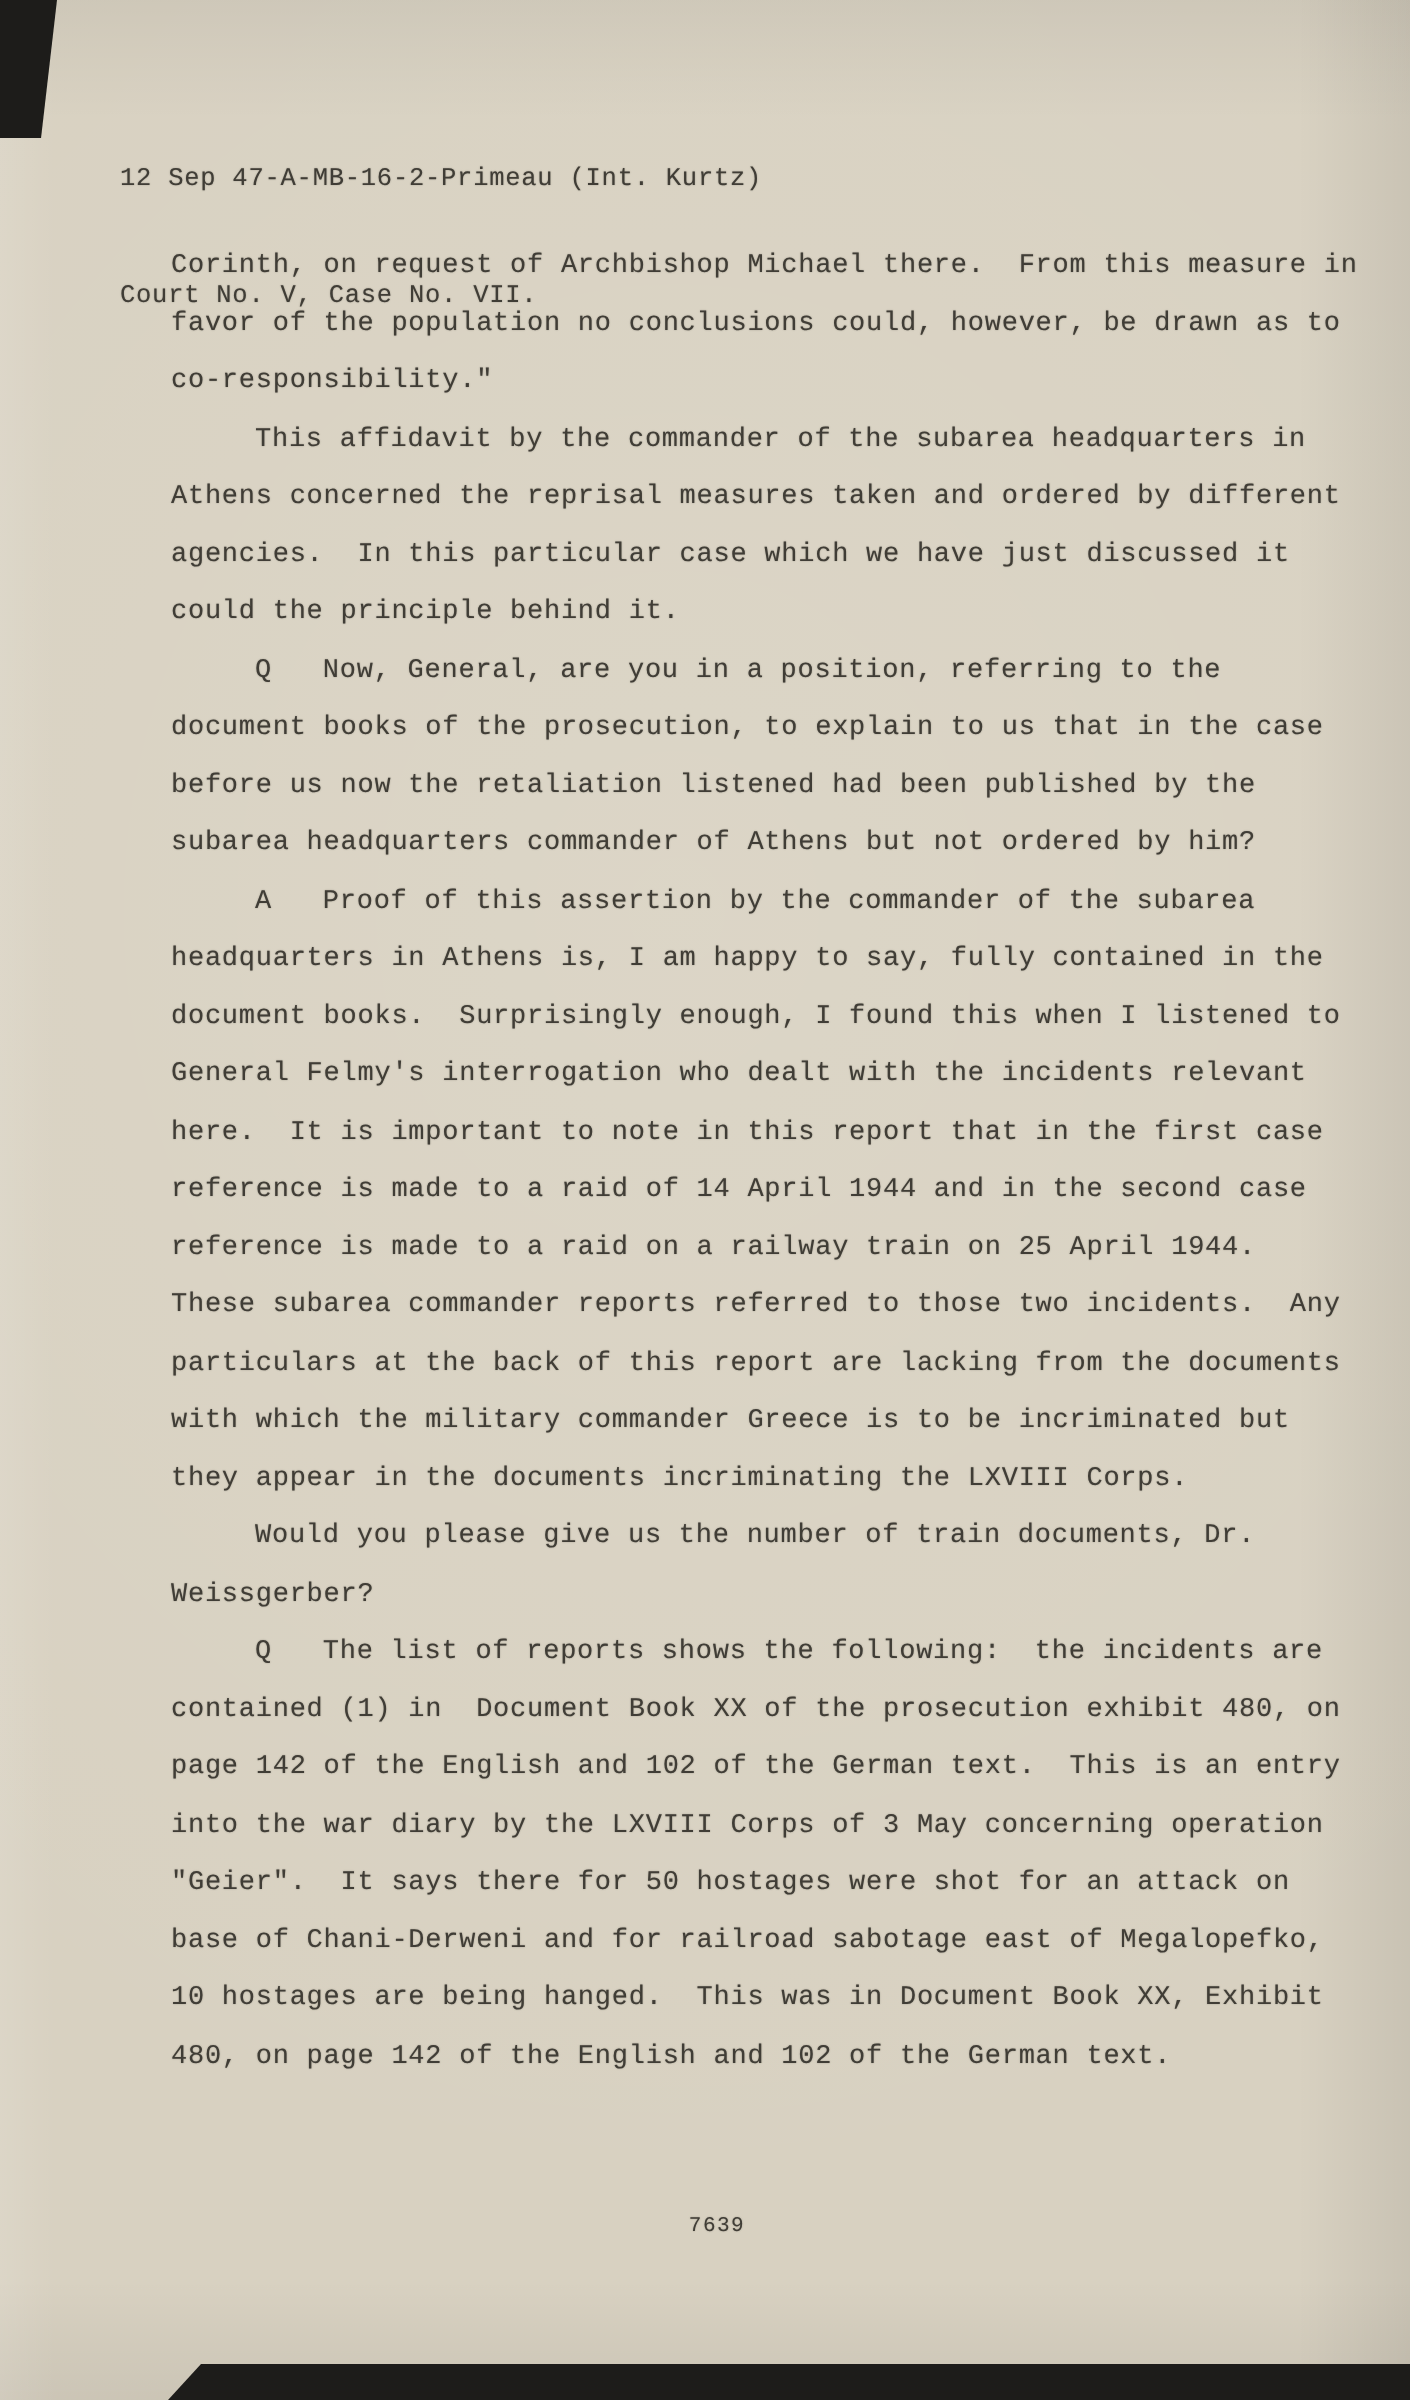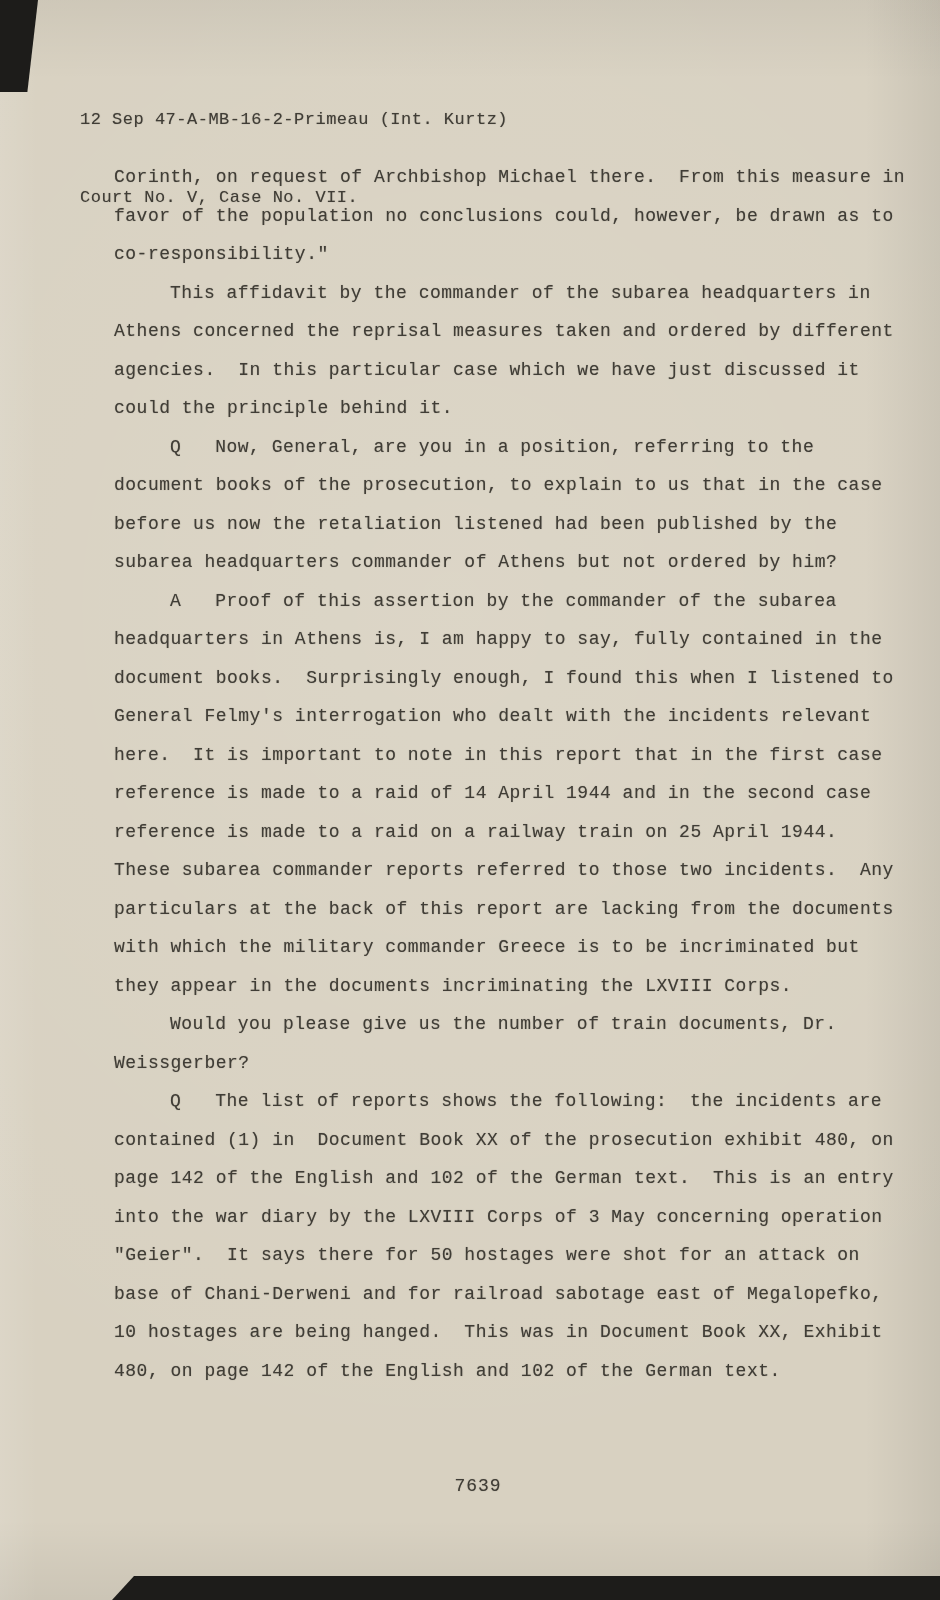--- a/index.html
+++ b/index.html
@@ -79,21 +79,21 @@
   .body-text p.indent {
     text-indent: 56px;
   }
 
   .page-number {
     position: absolute;
     top: 1476px;
     left: 78px;
     width: 800px;
     text-align: center;
-    font-size: 18px;
+    font-size: 14px;
     letter-spacing: 1px;
   }
 </style>
 </head>
 <body style="--paper: #d8d1c1; --ink: #403d36; --artifact: #1d1c1a;">
 
 <div>
 
   <div class="paper-texture"></div>
 

